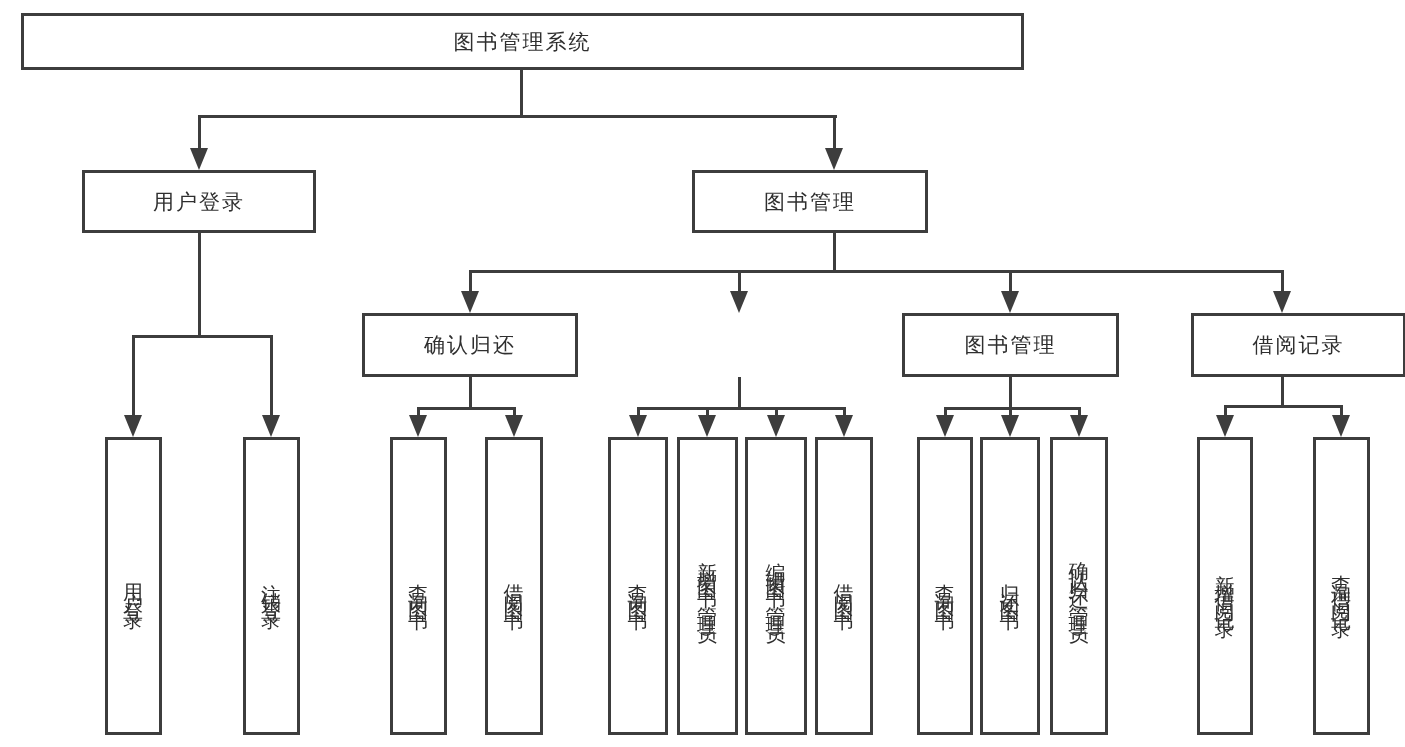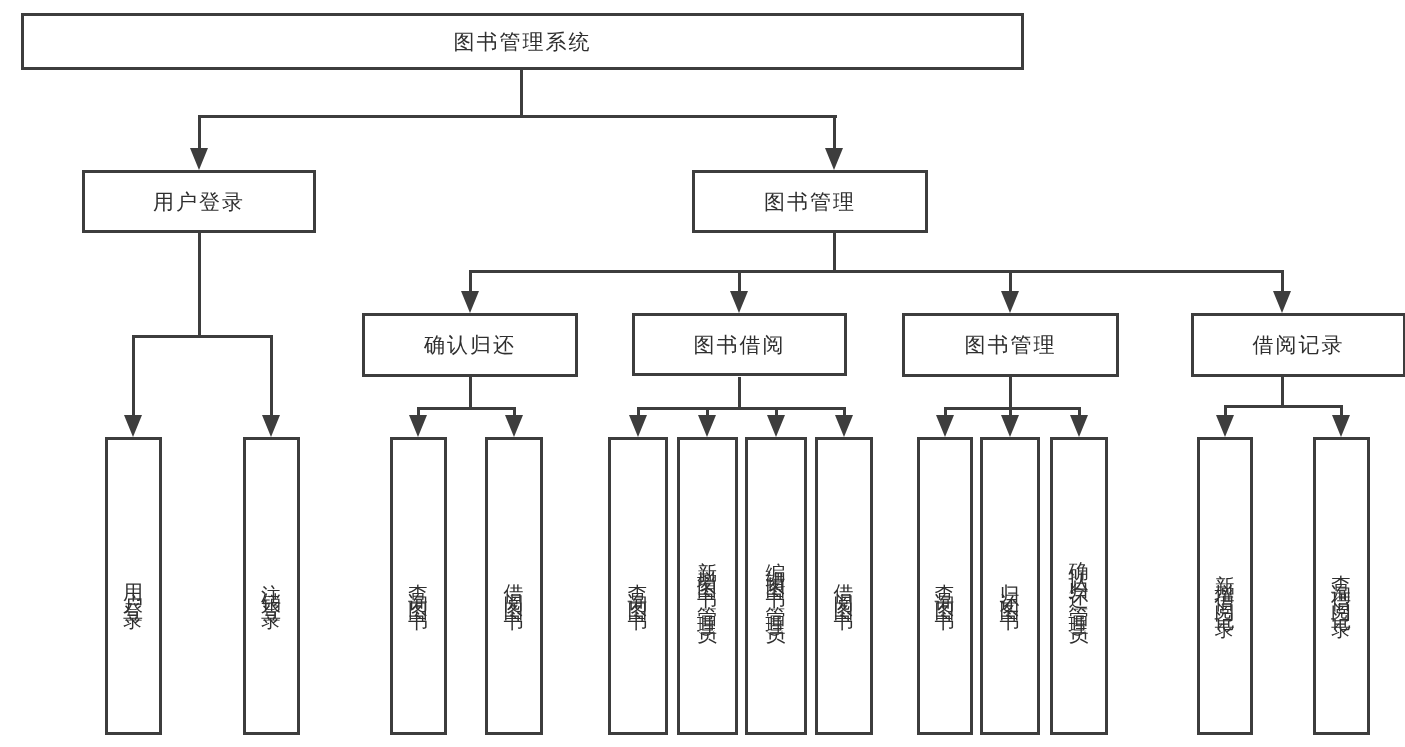--- a/index.html
+++ b/index.html
@@ -80,23 +80,20 @@
   <div class="vline" style="left:738px;top:270px;height:23px"></div>
   <div class="arrow" style="left:730px;top:291px"></div>
   <div class="vline" style="left:1009px;top:270px;height:23px"></div>
   <div class="arrow" style="left:1001px;top:291px"></div>
   <div class="vline" style="left:1281px;top:270px;height:23px"></div>
   <div class="arrow" style="left:1273px;top:291px"></div>
 
   <div class="hbox" style="left:362px;top:313px;width:216px;height:64px">
     <span>确认归还</span>
   </div>
-  <div class="hbox" style="left:632px;top:313px;width:215px;height:63px">
-    <span>图书借阅</span>
-  </div>
   <div class="hbox" style="left:902px;top:313px;width:217px;height:64px">
     <span>图书管理</span>
   </div>
   <div class="hbox" style="left:1191px;top:313px;width:215px;height:64px">
     <span>借阅记录</span>
   </div>
 
   <div class="vline" style="left:469px;top:377px;height:32px"></div>
   <div class="hline" style="left:417px;top:407px;width:98px"></div>
   <div class="vline" style="left:417px;top:407px;height:10px"></div>

